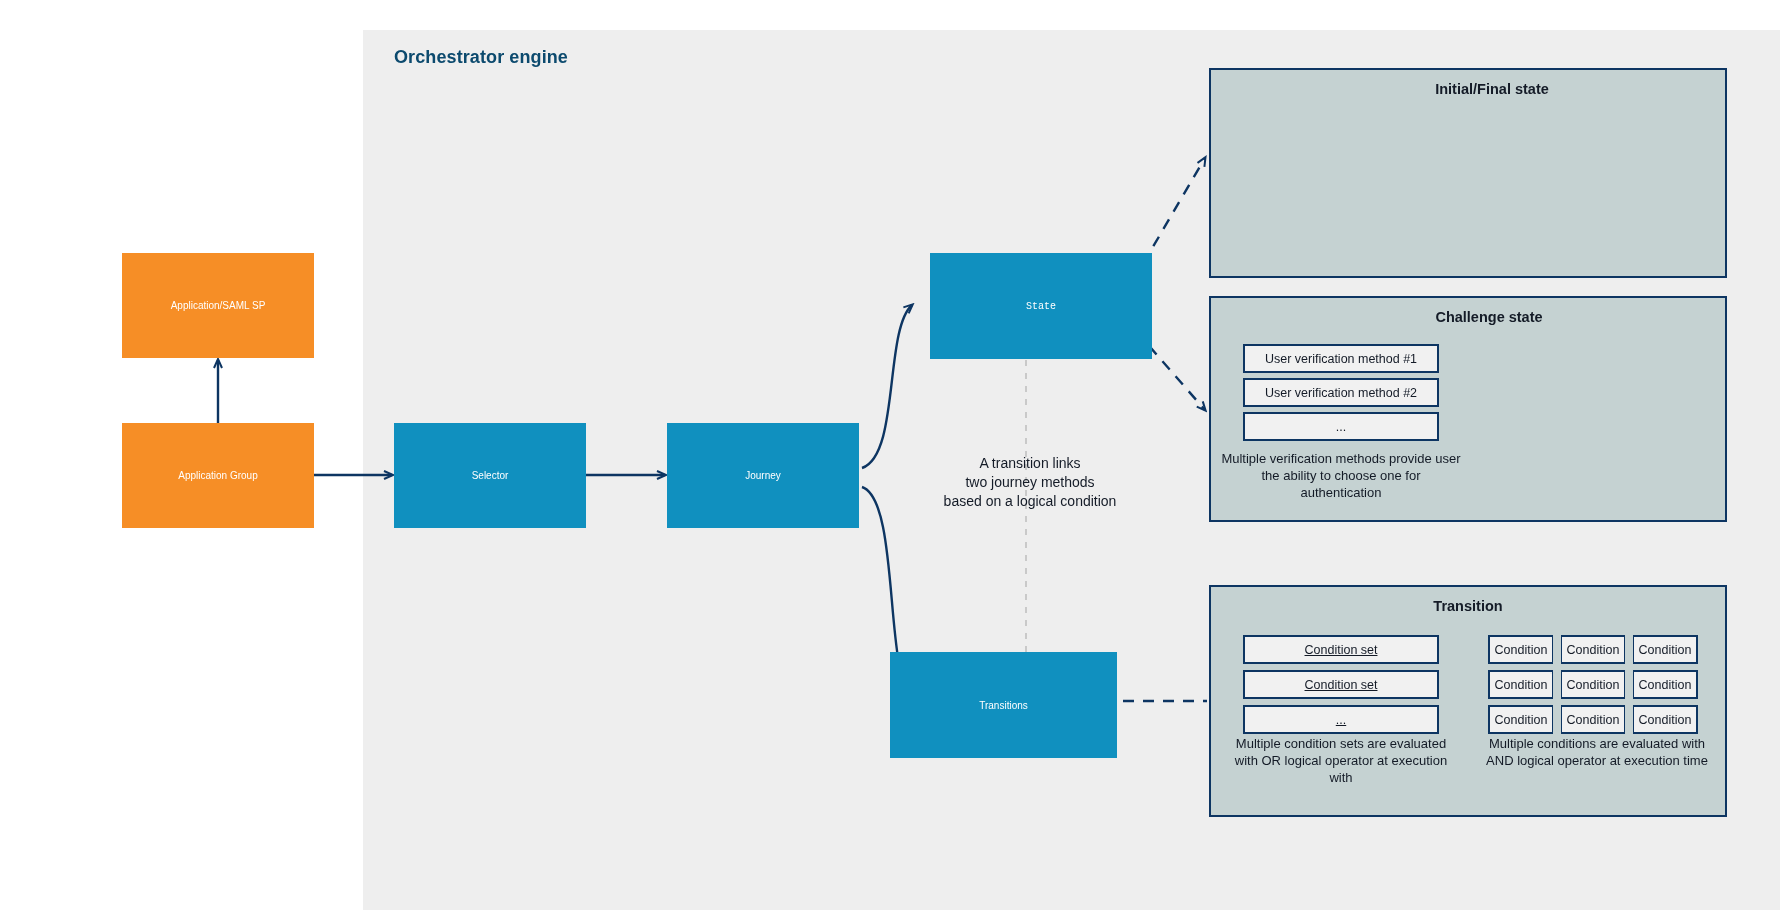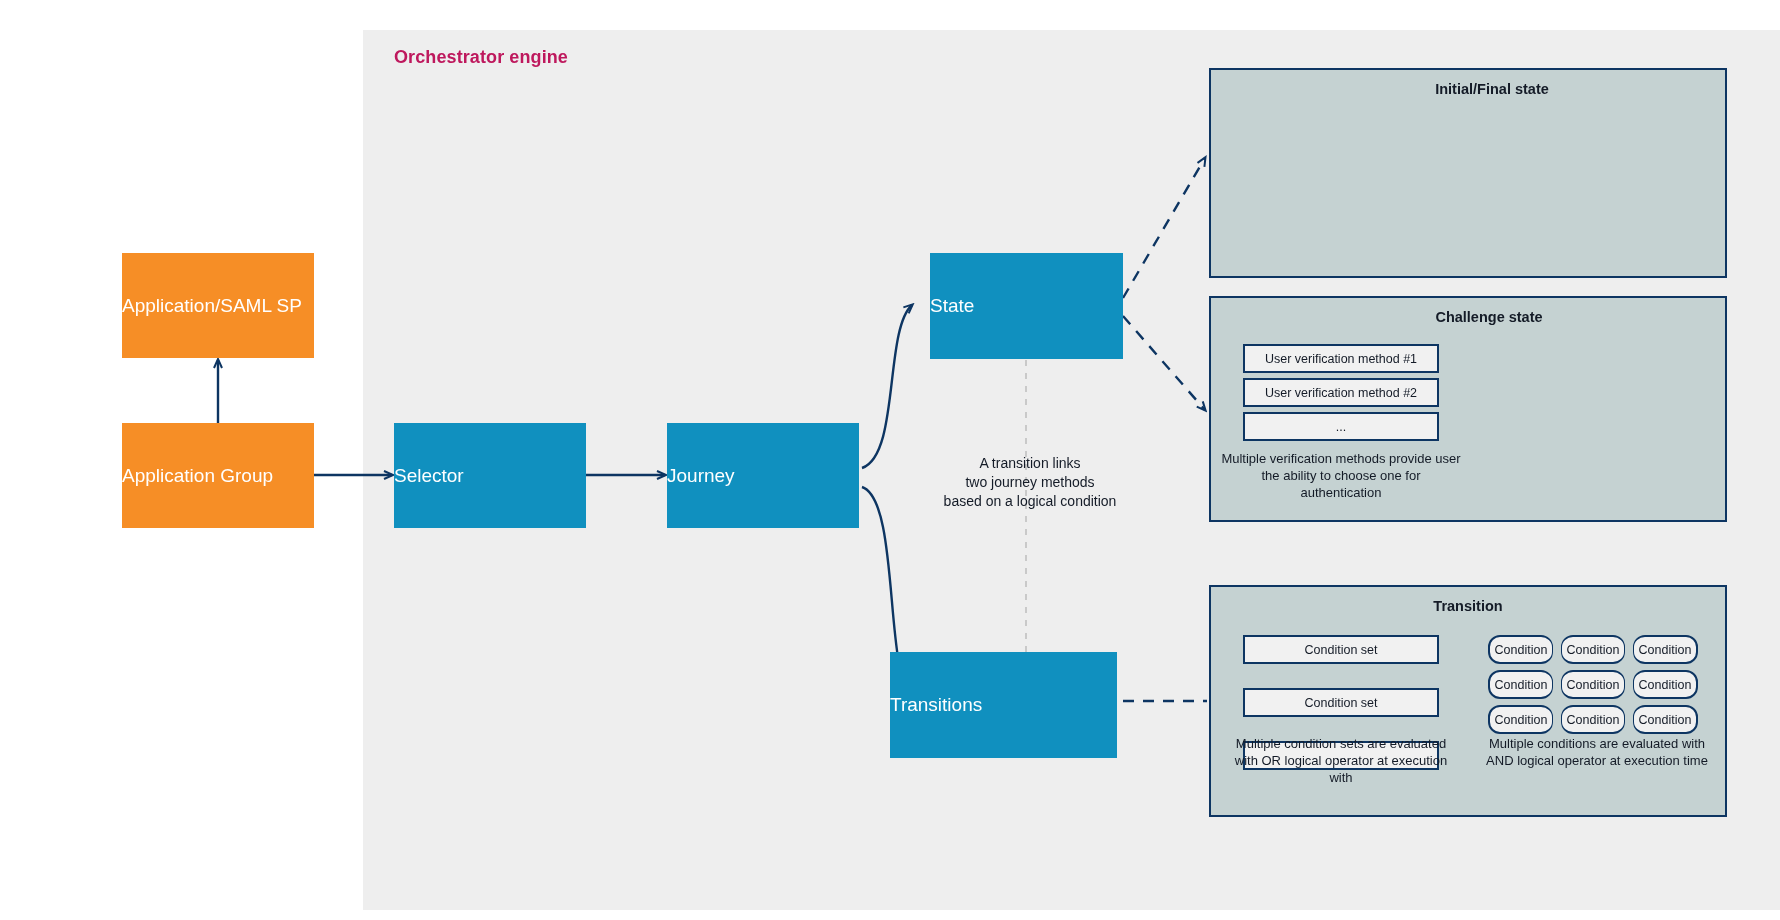--- a/index.html
+++ b/index.html
@@ -15,42 +15,42 @@
   
   .engine-panel{
     position:absolute;
     left:363px;top:30px;
     width:1417px;height:880px;
     background:#eeeeee;
   }
   .engine-title{
     position:absolute;
     left:394px;top:47px;
-    font-size:18px;font-weight:bold;color:#be185d;
+    font-size:18px;font-weight:bold;color:#0c4a6e;
     letter-spacing:.1px;
     white-space:nowrap;
   }
 
   
   .node{
     position:absolute;
-    display:flex;align-items:center;justify-content:flex-start;
+    display:flex;align-items:center;justify-content:center;
     color:#ffffff;
-    font-size:19px;
+    font-size:10px;
     text-align:center;
     box-sizing:border-box;
   }
   .node.orange{background:#f68e26;}
   .node.blue{background:#1090bf;}
 
   .n-app      {left:122px; top:253px; width:192px;height:105px;}
   .n-appgroup {left:122px; top:423px; width:192px;height:105px;}
   .n-selector {left:394px; top:423px; width:192px;height:105px;}
   .n-journey  {left:667px; top:423px; width:192px;height:105px;}
-  .n-state    {left:930px; top:253px; width:193px;height:106px;}
+  .n-state    {left:930px; top:253px; width:222px;height:106px;font-family:Liberation Mono, monospace;}
   .n-trans    {left:890px; top:652px; width:227px;height:106px;}
 
   
   #wires{position:absolute;left:0;top:0;width:1780px;height:920px;pointer-events:none;}
 
   
   .transition-caption{
     position:absolute;
     left:880px;top:454px;
     width:300px;
@@ -105,26 +105,26 @@
   .method-list .inner-box{margin-bottom:5px;}
   .caption{
     font-size:13px;color:#141b27;text-align:center;line-height:17px;
   }
   .challenge-caption{
     position:absolute;left:10px;top:152px;width:240px;
   }
 
   
   .t-col-left{position:absolute;left:32px;top:48px;width:196px;}
-  .t-col-left .inner-box{margin-bottom:24px;}
+  .t-col-left .inner-box{margin-bottom:6px;text-decoration:underline;}
   .t-left-caption{position:absolute;left:16px;top:148px;width:228px;}
 
   .t-col-right{position:absolute;left:277px;top:48px;width:218px;}
   .cond-row{display:flex;margin-bottom:6px;}
-  .cond-row .inner-box{flex:1;margin-right:8px;border-right-width:1px;border-left-width:1px;border-radius:12px;}
+  .cond-row .inner-box{flex:1;margin-right:8px;border-right-width:1px;border-left-width:1px;}
   .cond-row .inner-box:first-child{border-left-width:2px;}
   .cond-row .inner-box:last-child{border-right-width:2px;}
   .t-right-caption{position:absolute;left:267px;top:148px;width:238px;}
 </style>
 </head>
 <body>
 
 <div id="canvas">
 
   <div class="engine-panel"></div>

